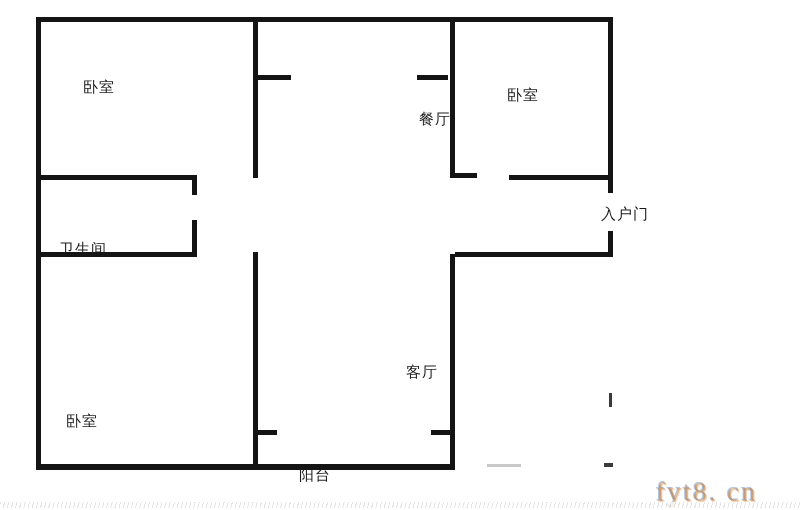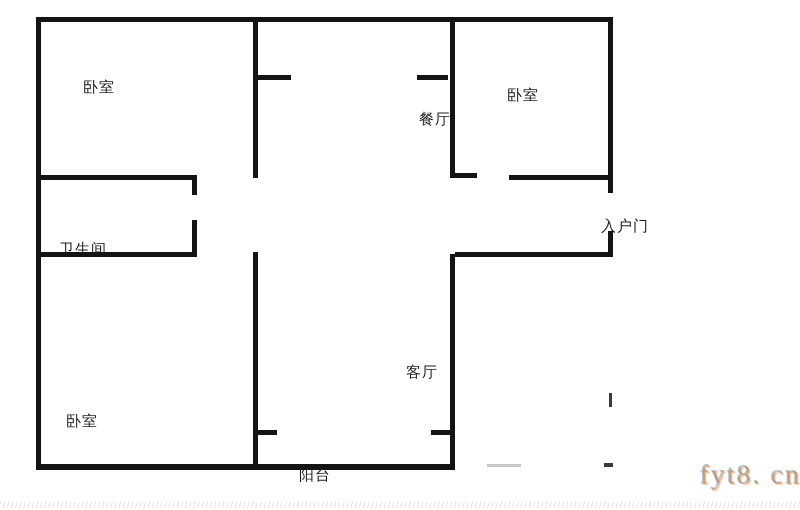--- a/index.html
+++ b/index.html
@@ -8,26 +8,25 @@
     overflow:hidden;font-family:"Liberation Sans","DejaVu Sans",sans-serif;
   }
   .wall{position:absolute;background:#141414;}
   .wall.faint{background:#c9c9c9;}
   .wall.semi{background:#3a3a3a;}
   .room-label{
     position:absolute;color:#1a1a1a;font-size:15px;line-height:17px;
     letter-spacing:1px;white-space:nowrap;
   }
   .watermark{
-    position:absolute;left:656px;top:459px;
+    position:absolute;left:656px;top:476px;
     font-family:"Liberation Serif","DejaVu Serif",serif;
     font-size:28px;letter-spacing:2px;white-space:nowrap;
     color:rgba(193,138,82,0.60);
     text-shadow:-1px -1px 0 rgba(111,143,192,0.55), 1px 1px 0 rgba(230,120,40,0.35);
-    margin-left:44px;
   }
   .hatch-strip{
     position:absolute;left:0;top:502px;width:800px;height:6px;opacity:.75;
     background:repeating-linear-gradient(105deg,#dcdcdc 0 1px,#ffffff 1px 4px);
   }
 </style>
 </head>
 <body>
 
 <div id="canvas">
@@ -56,21 +55,21 @@
   <div class="wall" style="left:431px;top:430px;width:22px;height:5px;"></div>
 
   <div class="wall semi" style="left:609px;top:393px;width:3px;height:14px;"></div>
   <div class="wall semi" style="left:604px;top:463px;width:9px;height:4px;"></div>
   <div class="wall faint" style="left:487px;top:464px;width:34px;height:3px;"></div>
 
   <div class="room-label" style="left:83px;top:78px;">卧室</div>
   <div class="room-label" style="left:419px;top:110px;">餐厅</div>
   <div class="room-label" style="left:507px;top:86px;">卧室</div>
   <div class="room-label" style="left:59px;top:240px;">卫生间</div>
-  <div class="room-label" style="left:601px;top:217px;">入户门</div>
+  <div class="room-label" style="left:601px;top:205px;">入户门</div>
   <div class="room-label" style="left:406px;top:363px;">客厅</div>
   <div class="room-label" style="left:66px;top:412px;">卧室</div>
   <div class="room-label" style="left:299px;top:466px;">阳台</div>
 
   <div class="watermark">fyt8. cn</div>
   <div class="hatch-strip"></div>
 
 </div>
 
 </body></html>

